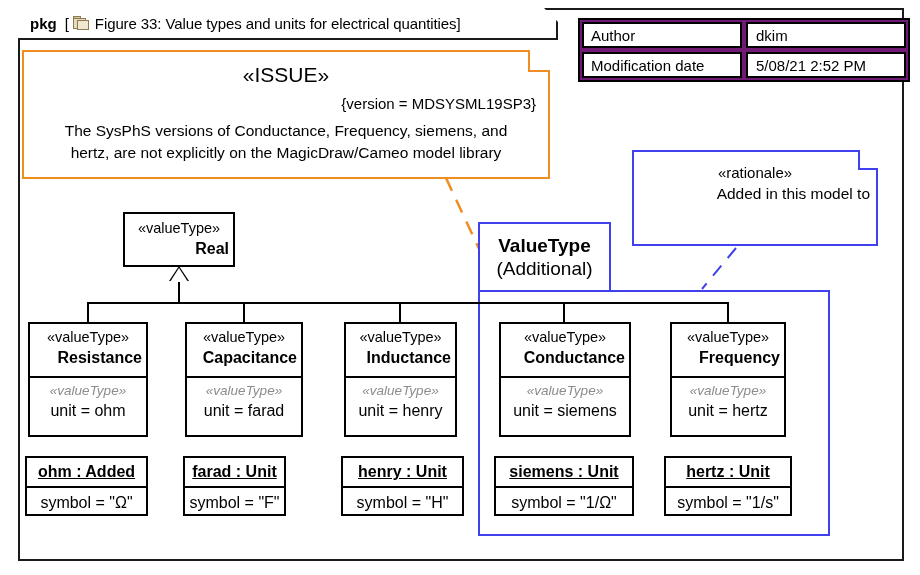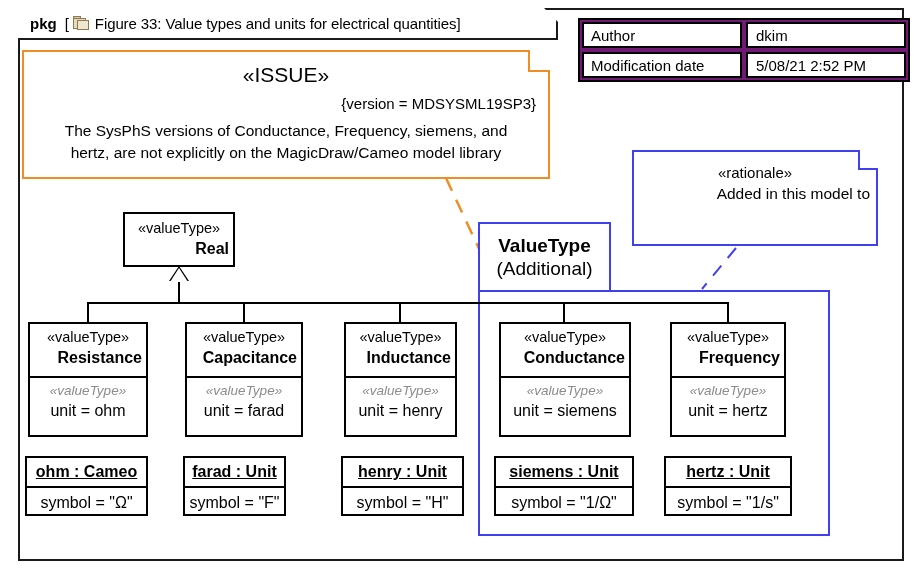--- a/index.html
+++ b/index.html
@@ -430,21 +430,21 @@
       <div class="cname">Frequency</div>
     </div>
     <div class="comp c2">
       <div class="stereo-grey">«valueType»</div>
       <div class="slot">unit = hertz</div>
     </div>
   </div>
 
   <div class="cls inst" style="left:25px; width:123px;">
     <div class="comp c1">
-      <div class="iname">ohm : Cameo</div>
+      <div class="iname">ohm : Added</div>
     </div>
     <div class="comp c2">
       <div class="slot">symbol = "Ω"</div>
     </div>
   </div>
 
   <div class="cls inst" style="left:183px; width:103px;">
     <div class="comp c1">
       <div class="iname">farad : Unit</div>
     </div>

